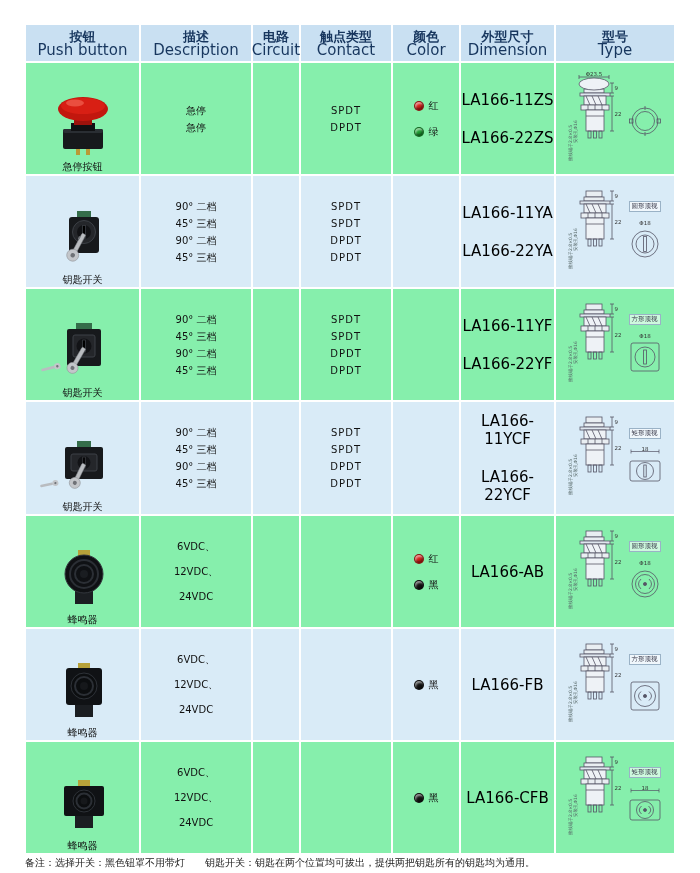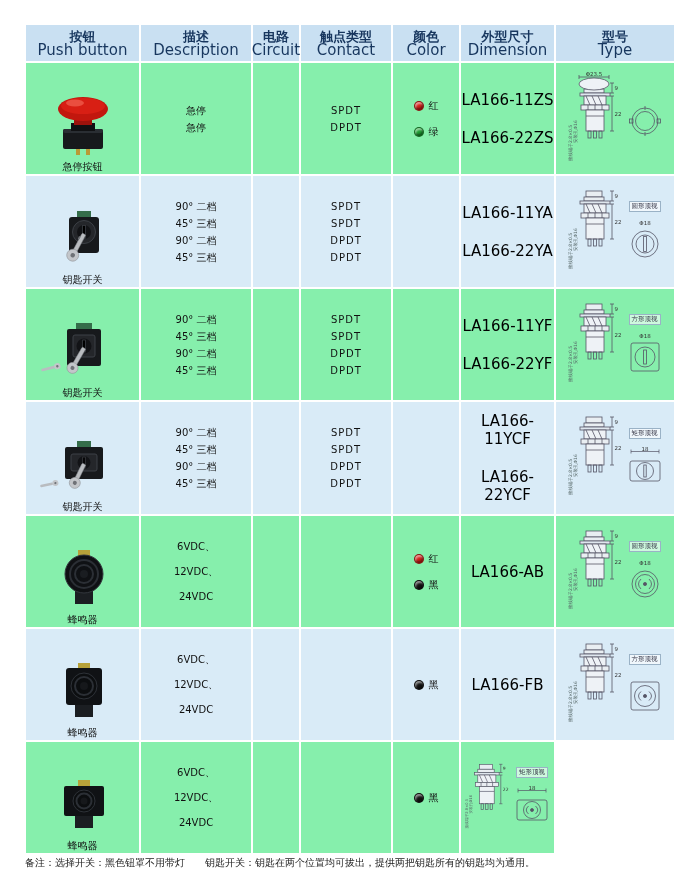--- a/index.html
+++ b/index.html
@@ -473,20 +473,23 @@
         <div>24VDC</div>
       </div>
       <div class="cell"></div>
       <div class="cell contact-cell"></div>
       <div class="cell">
         <div class="color-item">
           <span class="dot" style="background: rgb(20, 20, 20);"></span>
           <span>黑</span>
         </div>
       </div>
+      <div class="cell type-cell">
+        <div>LA166-CFB</div>
+      </div>
       <div class="cell dim-cell">
         <svg viewBox="0 0 56 86" width="56" height="86">
             <use href="#sv"></use>
           </svg>
         <div class="tvcol">
           <div class="view-label">矩形顶视</div>
           <svg viewBox="0 0 40 42" width="40" height="42">
             <line x1="6" y1="4.5" x2="34" y2="4.5" stroke="#556" stroke-width="0.7"></line>
             <line x1="6" y1="2.5" x2="6" y2="6.5" stroke="#556" stroke-width="0.7"></line>
             <line x1="34" y1="2.5" x2="34" y2="6.5" stroke="#556" stroke-width="0.7"></line>

